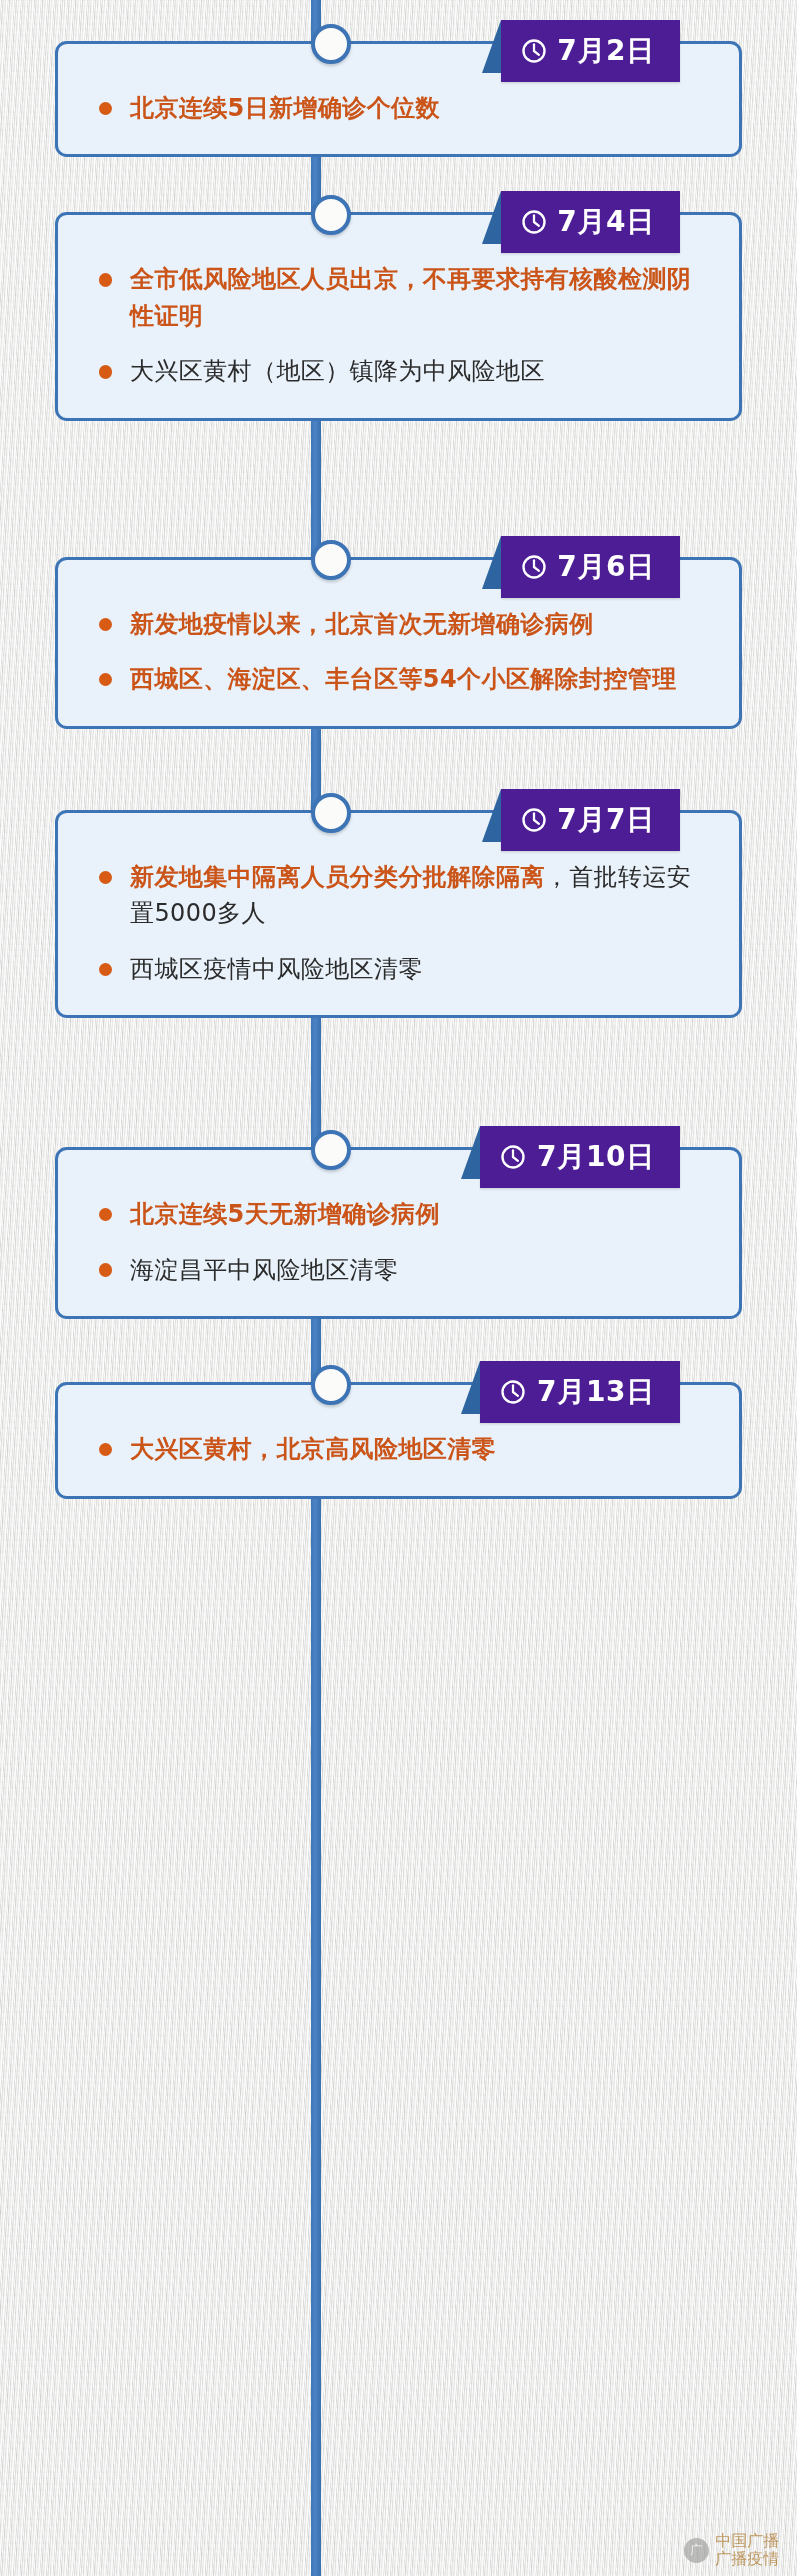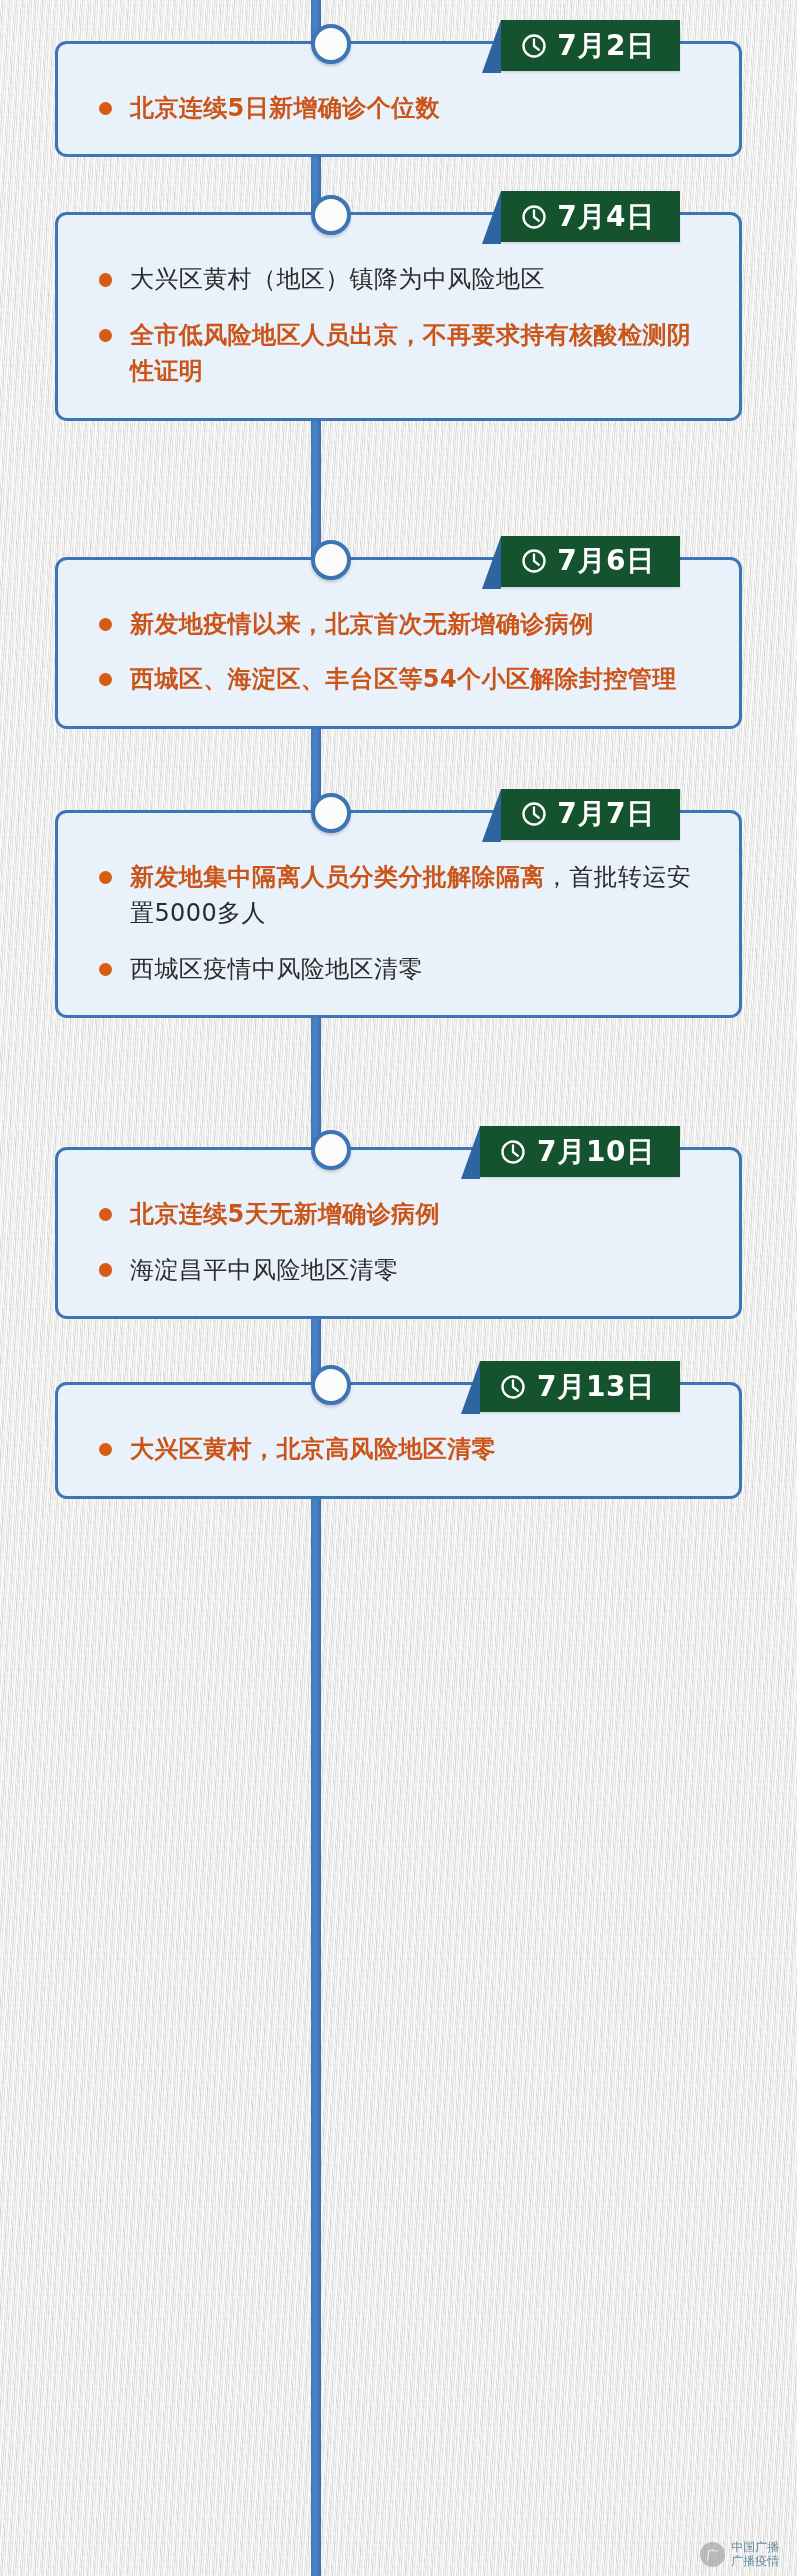--- a/index.html
+++ b/index.html
@@ -77,22 +77,22 @@
     background: #e9f2fb;
     padding: 46px 29.5px 28px 38px;
     min-height: 111px;
   }
 
   
   .date-banner {
     position: absolute;
     right: 59px;
     top: -24px;
-    height: 51px;
-    background: #14532d;
+    height: 62px;
+    background: #4c1d95;
     color: #ffffff;
     display: flex;
     align-items: center;
     gap: 9.6px;
     padding: 0 25px 0 19px;
     z-index: 6;
     box-shadow: 0 1.5px 2.2px rgba(0,0,0,0.14);
   }
   
   .date-banner::before {
@@ -178,22 +178,22 @@
     opacity: 0.62;
   }
   #watermark .wm-badge {
     width: 25px; height: 25px;
     border-radius: 50%;
     background: #9a9a98;
     display: flex; align-items: center; justify-content: center;
     color: #f2f2f0; font-size: 12.6px; line-height: 1;
   }
   #watermark .wm-text {
-    font-size: 12px;
-    color: #0c4a6e;
+    font-size: 16px;
+    color: #a16207;
     line-height: 1.15;
     white-space: pre-line;
   }
 </style>
 </head>
 <body>
 
 <div id="spine"></div>
 
 <div id="timeline" style="padding-top: 41px;">
@@ -222,22 +222,22 @@
           <div class="node"></div>
           <div class="date-banner">
             <svg class="clock-icon" viewBox="0 0 40 40">
               <circle cx="20" cy="20" r="15" fill="none" stroke="#ffffff" stroke-width="3.4"></circle>
               <line x1="20" y1="20" x2="20" y2="10.5" stroke="#ffffff" stroke-width="3.2" stroke-linecap="round"></line>
               <line x1="20" y1="20" x2="27" y2="25.5" stroke="#ffffff" stroke-width="3.2" stroke-linecap="round"></line>
             </svg>
             <span class="date-text">7月4日</span>
           </div>
           <ul class="bullets">
+            <li class="bullet"><span class="t-orange">全市低风险地区人员出京，不再要求持有核酸检测阴性证明</span></li>
             <li class="bullet"><span class="t-dark">大兴区黄村（地区）镇降为中风险地区</span></li>
-            <li class="bullet"><span class="t-orange">全市低风险地区人员出京，不再要求持有核酸检测阴性证明</span></li>
           </ul>
         </div>
       </div>
     </div>
     <div class="gap" style="height: 70px;"></div>
     <div class="gap" style="height: 66px;"></div>
     <div class="tl-item">
       <div class="card-wrap">
         <div class="card">
           <div class="node"></div>

